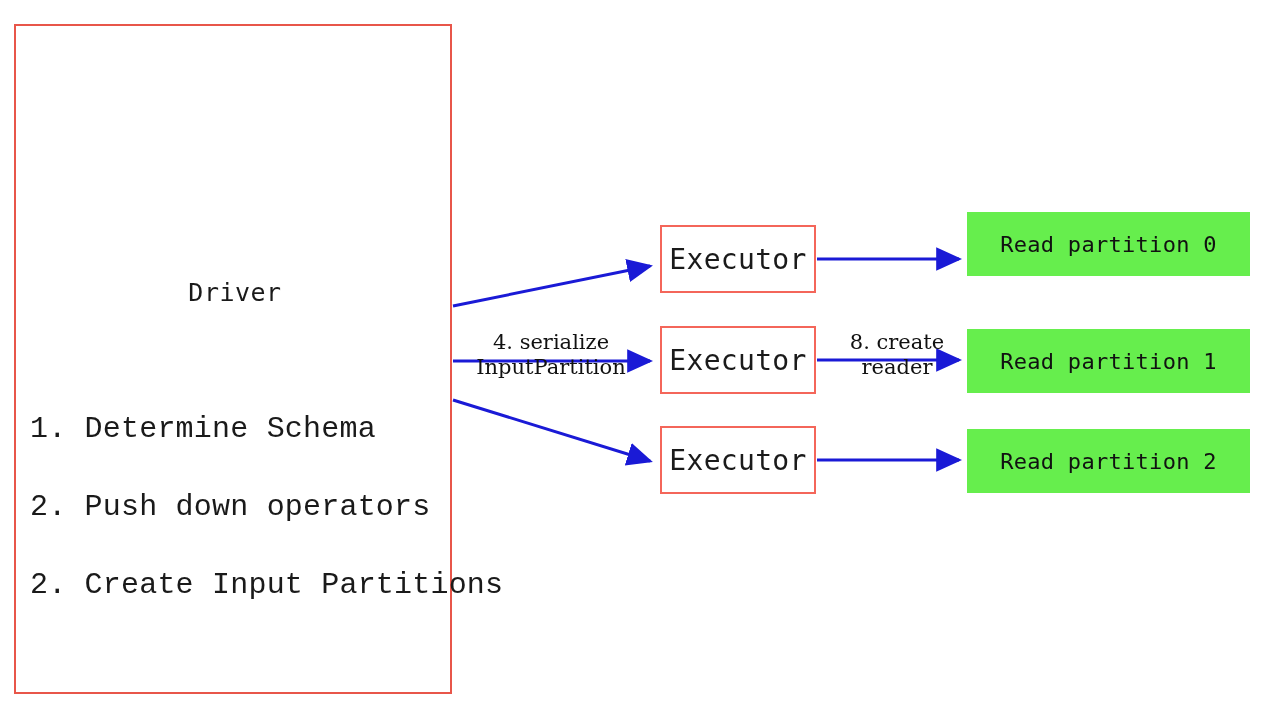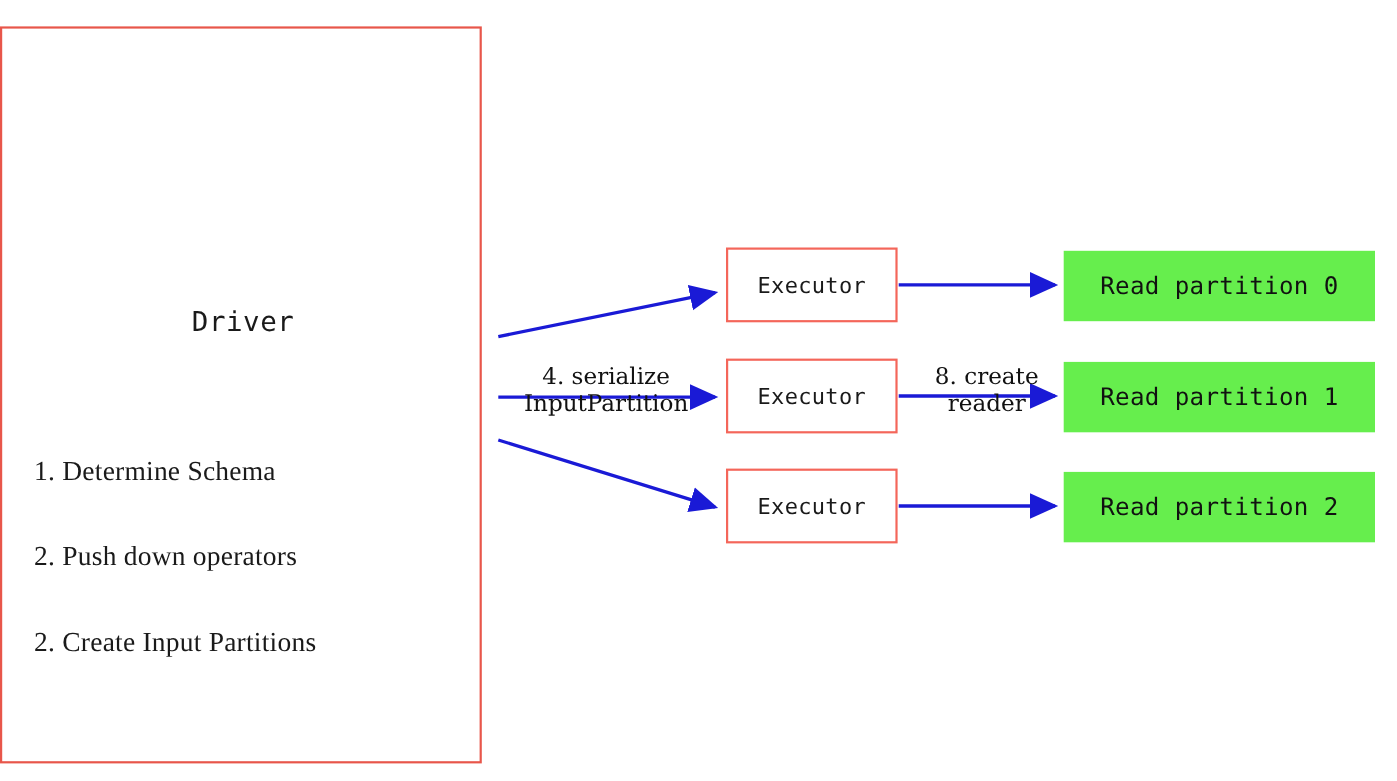--- a/index.html
+++ b/index.html
@@ -12,21 +12,21 @@
     width: 1270px;
     height: 710px;
     background: #ffffff;
     overflow: hidden;
     font-family: "Liberation Sans", sans-serif;
   }
 
   
   .driver-box {
     position: absolute;
-    left: 0;
+    left: 14px;
     top: 24px;
     width: 438px;
     height: 670px;
     border: 2px solid #e8564a;
     background: #ffffff;
     box-sizing: border-box;
   }
   .driver-title {
     position: absolute;
     left: 0;
@@ -36,45 +36,44 @@
     font-family: "DejaVu Sans Mono", "Liberation Mono", monospace;
     font-size: 25px;
     color: #1a1a1a;
     letter-spacing: 0.5px;
   }
   .driver-list {
     position: absolute;
     left: 14px;
     top: 338px;
     width: 420px;
-    font-family: Liberation Serif, serif;
-    font-size: 25px;
+    font-family: Liberation Mono, monospace;
+    font-size: 30px;
     line-height: 26px;
     color: #1a1a1a;
     letter-spacing: 0.2px;
     white-space: pre;
-    margin-left: 15px;
   }
   .driver-list div { height: 26px; }
 
   
   .executor-box {
     position: absolute;
     width: 156px;
     height: 68px;
     border: 2px solid #f4665a;
     background: #ffffff;
     box-sizing: border-box;
     display: flex;
     align-items: center;
     justify-content: center;
   }
   .executor-label {
     font-family: "DejaVu Sans Mono", "Liberation Mono", monospace;
-    font-size: 20px;
+    font-size: 28px;
     color: #1a1a1a;
     letter-spacing: 0.3px;
   }
   .exec-0 { left: 660px; top: 225px; }
   .exec-1 { left: 660px; top: 326px; }
   .exec-2 { left: 660px; top: 426px; }
 
   
   .partition-box {
     position: absolute;
@@ -85,21 +84,21 @@
     display: flex;
     align-items: center;
     justify-content: center;
   }
   .partition-label {
     font-family: "DejaVu Sans Mono", "Liberation Mono", monospace;
     font-size: 22px;
     color: #111111;
     letter-spacing: 0.3px;
   }
-  .part-0 { top: 228px; }
+  .part-0 { top: 212px; }
   .part-1 { top: 329px; align-items: center; }
   .part-2 { top: 429px; }
 
   
   .arrows {
     position: absolute;
     left: 0;
     top: 0;
     width: 1270px;
     height: 710px;

